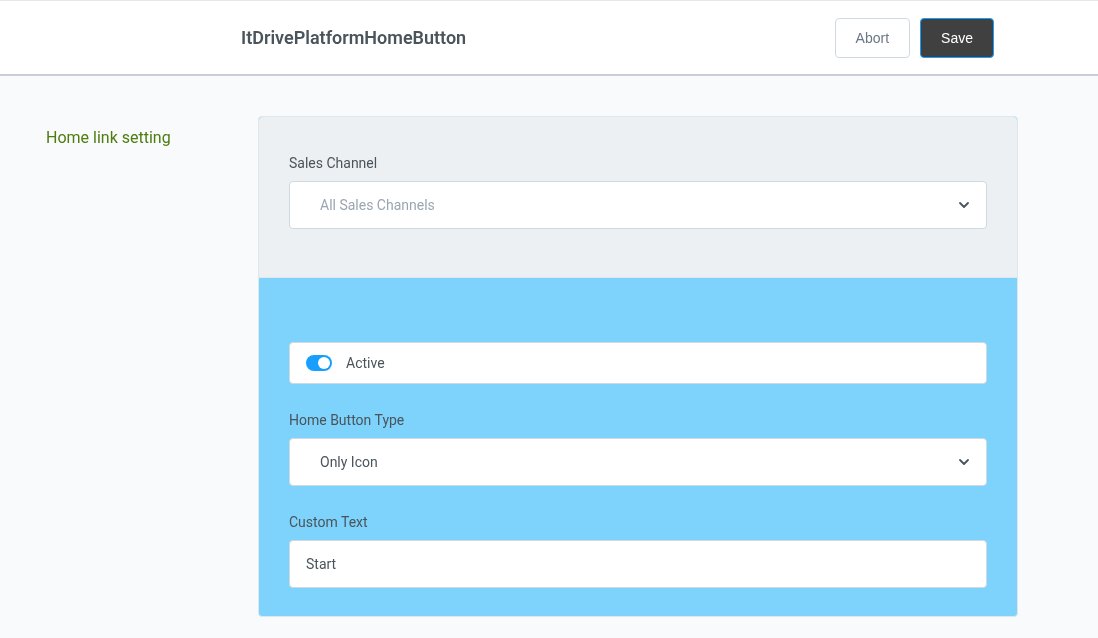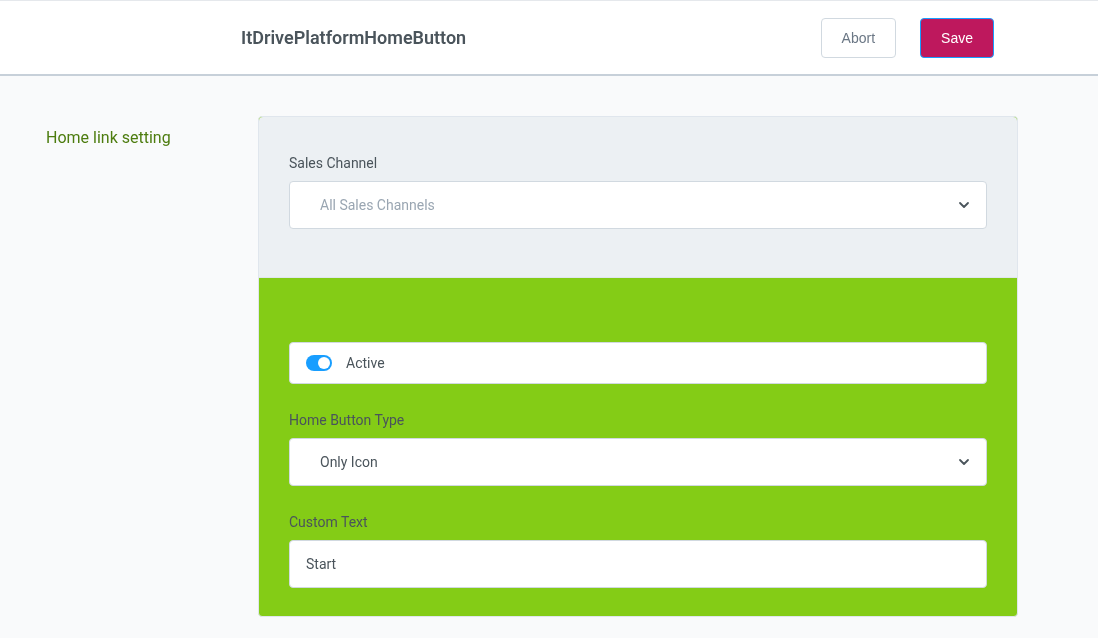--- a/index.html
+++ b/index.html
@@ -24,61 +24,61 @@
     }
     .header-title {
       margin-left: 137px;
       font-size: 18px;
       font-weight: 600;
       color: #4a545b;
       flex: 1;
     }
     .header-actions {
       display: flex;
-      gap: 24px;
+      gap: 10px;
     }
     .btn {
       height: 40px;
       padding: 0 20px;
       border-radius: 4px;
       font-size: 14px;
       font-weight: 500;
       cursor: pointer;
       display: inline-flex;
       align-items: center;
       justify-content: center;
       border: 1px solid transparent;
     }
     .btn-secondary {
       background: #fff;
       color: #6b7785;
       border: 1px solid #d1d9e0;
     }
     .btn-primary {
-      background: #be185d;
+      background: #404040;
       color: #fff;
       border: 1px solid #189eff;
     }
     .content {
       display: flex;
       padding: 40px 80px 40px 46px;
       gap: 40px;
     }
     .sidebar-label {
       width: 172px;
       font-size: 16px;
       color: #4d7c0f;
       padding-top: 12px;
     }
     .main-panel {
       flex: 1;
       max-width: 800px;
     }
     .card {
-      background: #84cc16;
+      background: #7dd3fc;
       border: 1px solid #e0e6ed;
       border-radius: 4px;
     }
     .card-section {
       padding: 28px 30px;
       margin-top: 12px;
     }
     .card-section-header {
       background: #ecf0f3;
       border-bottom: 1px solid #e0e6ed;

